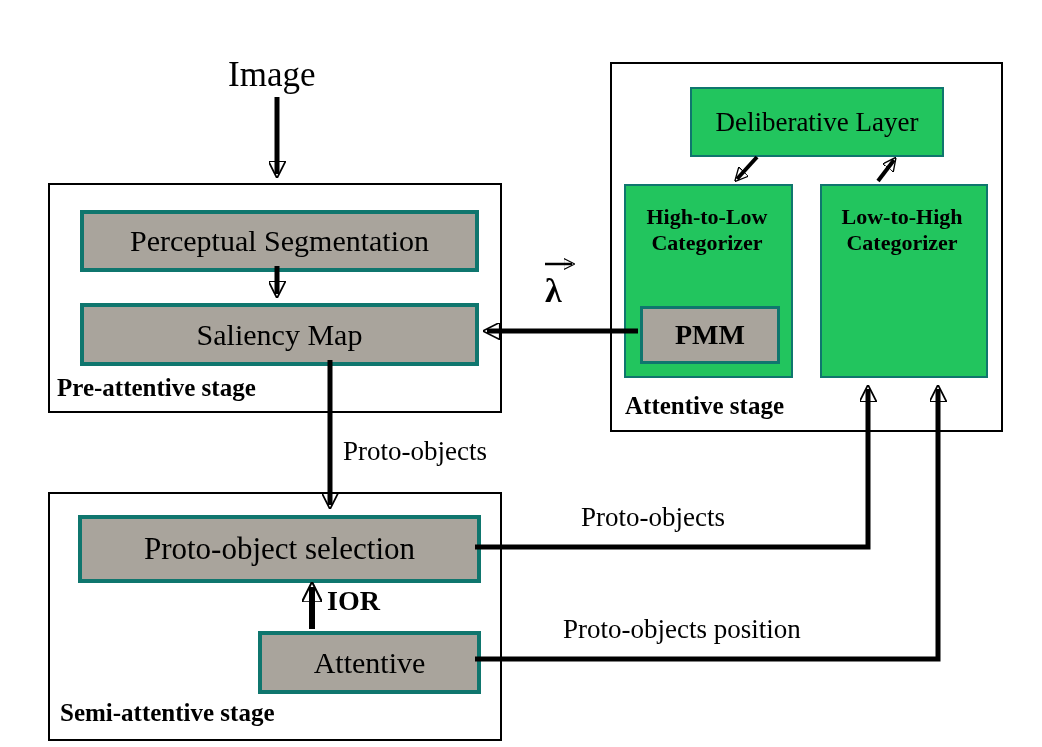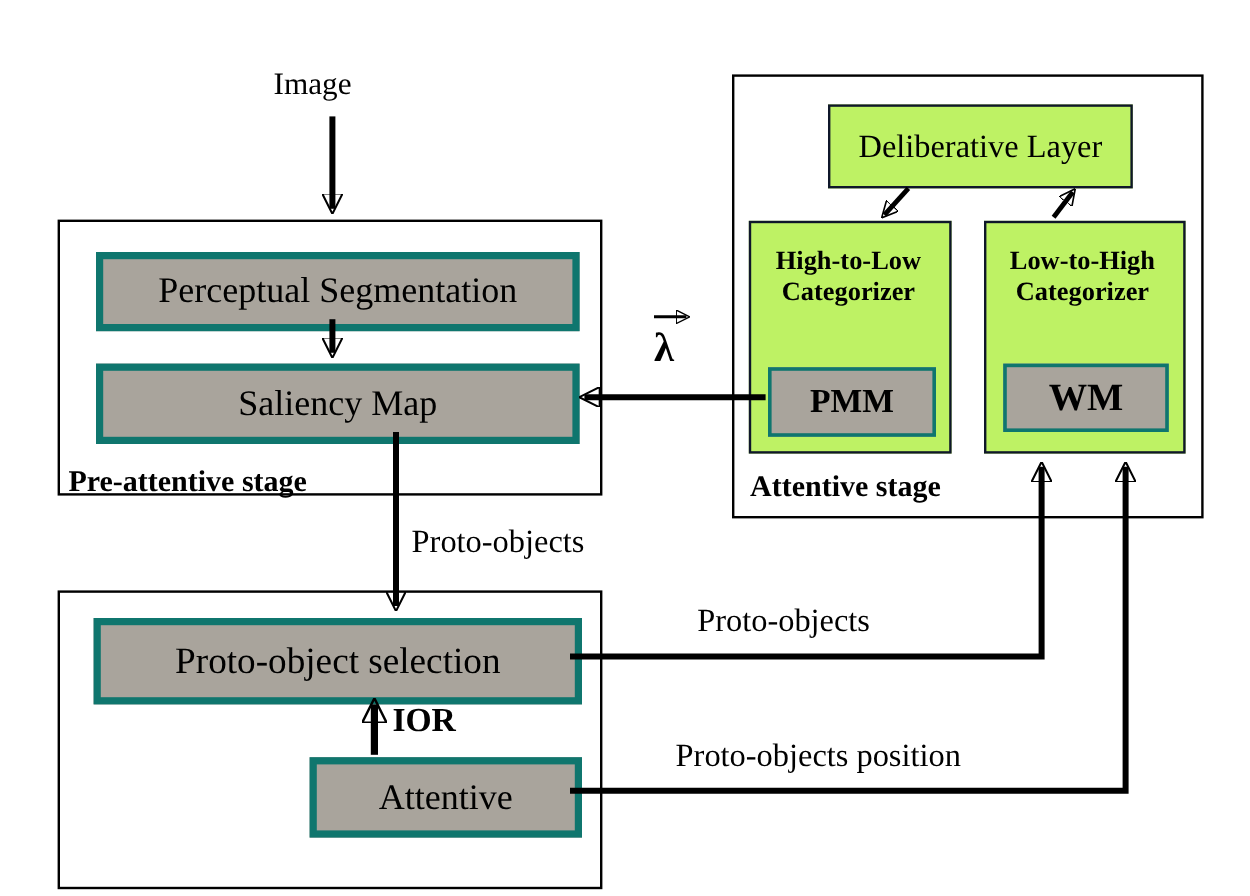--- a/index.html
+++ b/index.html
@@ -18,31 +18,31 @@
     background: #ffffff;
   }
   .stage-label {
     position: absolute;
     font-weight: bold;
     font-size: 25px;
     white-space: nowrap;
   }
   .graybox {
     position: absolute;
-    border: 6px solid #0f766e;
+    border: 4px solid #0f766e;
     background: var(--box-fill, #a9a49c);
     display: flex;
     align-items: center;
     justify-content: center;
     text-align: center;
   }
   .whitebox {
     position: absolute;
-    border: 2px solid #0f172a;
-    background: #bef264;
+    border: 2px solid #0f766e;
+    background: #22c55e;
   }
   .flow-label {
     position: absolute;
     font-size: 27px;
     white-space: nowrap;
   }
   .subtitle {
     position: absolute;
     font-weight: bold;
     font-size: 22px;
@@ -55,68 +55,66 @@
     width: 1042px; height: 747px;
     pointer-events: none;
   }
   #arrows path, #arrows line { stroke: #000; fill: none; }
 </style>
 </head>
 <body>
 
 <div id="canvas">
 
-  <div class="flow-label" style="left:228px; top:55px; font-size:26px;">Image</div>
+  <div class="flow-label" style="left:228px; top:55px; font-size:35px;">Image</div>
 
   <div class="stage" style="left:48px; top:183px; width:450px; height:226px;"></div>
 
   <div class="graybox" style="left:80px; top:210px; width:391px; height:54px; font-size:30px;">
     <span>Perceptual Segmentation</span>
   </div>
 
   <div class="graybox" style="left:80px; top:303px; width:391px; height:55px; font-size:30px;">
     <span>Saliency Map</span>
   </div>
 
-  <div class="stage-label" style="left:57px; top:388px;">Pre-attentive stage</div>
+  <div class="stage-label" style="left:57px; top:374px;">Pre-attentive stage</div>
 
   <div class="stage" style="left:610px; top:62px; width:389px; height:366px;"></div>
 
   <div class="whitebox" style="left:690px; top:87px; width:250px; height:66px; display:flex; align-items:center; justify-content:center; font-size:27px;">
     <span>Deliberative Layer</span>
   </div>
 
   <div class="whitebox" style="left:624px; top:184px; width:165px; height:190px;"></div>
   <div class="subtitle" style="left:634px; top:204px; width:146px;">High-to-Low Categorizer</div>
   <div class="graybox" style="left:640px; top:306px; width:134px; height:52px; border-width:3px; font-weight:bold; font-size:28px;">
     <span>PMM</span>
   </div>
 
   <div class="whitebox" style="left:820px; top:184px; width:164px; height:190px;"></div>
   <div class="subtitle" style="left:828px; top:204px; width:148px;">Low-to-High Categorizer</div>
-  <div class="graybox" style="left:836px; top:303px; width:132px; height:51px; border-width:3px; font-weight:bold; font-size:32px;">
-    <span>WM</span>
-  </div>
 
   <div class="stage-label" style="left:625px; top:392px;">Attentive stage</div>
 
   <div class="flow-label" style="left:545px; top:272px; font-size:34px; font-weight:bold;">λ</div>
 
   <div class="stage" style="left:48px; top:492px; width:450px; height:245px;"></div>
 
   <div class="graybox" style="left:78px; top:515px; width:395px; height:60px; font-size:31px;">
     <span>Proto-object selection</span>
   </div>
 
   <div class="graybox" style="left:258px; top:631px; width:215px; height:55px; font-size:30px;">
     <span>Attentive</span>
   </div>
 
   <div class="stage-label" style="left:327px; top:585px; font-size:28px;">IOR</div>
 
+  <div class="stage-label" style="left:60px; top:699px;">Semi-attentive stage</div>
 
   <div class="flow-label" style="left:343px; top:436px;">Proto-objects</div>
   <div class="flow-label" style="left:581px; top:502px;">Proto-objects</div>
   <div class="flow-label" style="left:563px; top:614px;">Proto-objects position</div>
 
   <svg id="arrows" viewBox="0 0 1042 747">
     <defs>
       <marker id="ah" viewBox="0 0 10 10" refX="7.5" refY="5" markerWidth="3.4" markerHeight="3.4" orient="auto-start-reverse">
         <path d="M0,0 L10,5 L0,10 z" fill="#000" stroke="none"></path>
       </marker>

